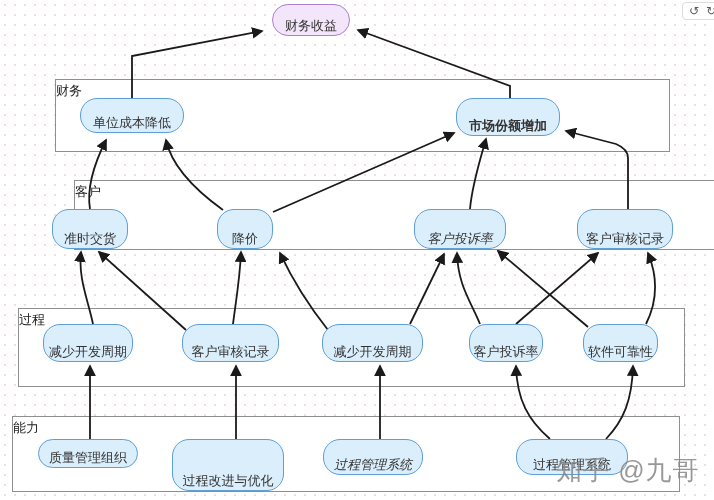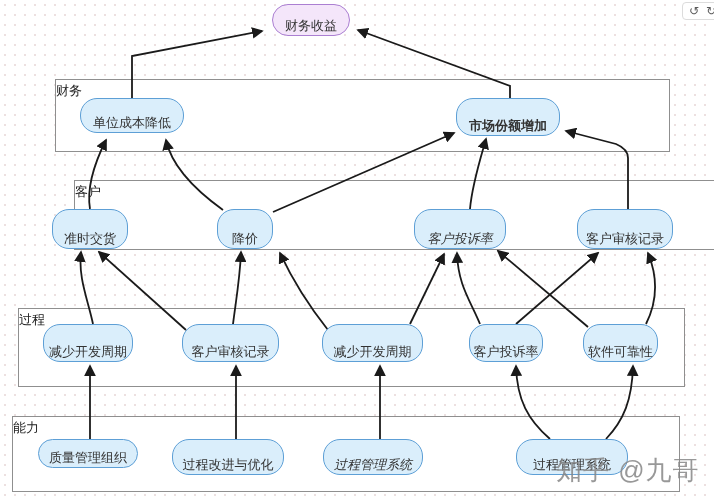--- a/index.html
+++ b/index.html
@@ -43,21 +43,21 @@
   #n-ontime  {left:52px; top:209px;width:76px; height:40px;}
   #n-price   {left:217px;top:209px;width:56px; height:40px;}
   #n-complain{left:414px;top:209px;width:92px; height:40px;font-style:italic;}
   #n-audit   {left:577px;top:209px;width:96px; height:40px;}
   #n-reliab  {left:43px; top:324px;width:90px; height:38px;}
   #n-maintain{left:182px;top:324px;width:97px; height:38px;}
   #n-cycle   {left:322px;top:324px;width:101px;height:38px;}
   #n-pcap    {left:469px;top:324px;width:74px; height:38px;}
   #n-pqual   {left:583px;top:324px;width:75px; height:38px;}
   #n-qmo     {left:38px; top:439px;width:100px;height:29px;}
-  #n-improve {left:172px;top:439px;width:112px;height:36px;}
+  #n-improve {left:172px;top:439px;width:112px;height:52px;}
   #n-pms     {left:323px;top:439px;width:100px;height:36px;font-style:italic;}
   #n-toolkit {left:516px;top:439px;width:112px;height:36px;}
 
   
   #mini-toolbar{
     position:absolute;left:682px;top:2px;width:42px;height:18px;z-index:6;
     background:#fff;border:1px solid #dcdcdc;border-radius:4px;
     display:flex;align-items:center;gap:7px;padding-left:6px;box-sizing:border-box;
   }
   #mini-toolbar .tbtn{font-size:12px;line-height:1;color:#5a5a5a;cursor:pointer;}

